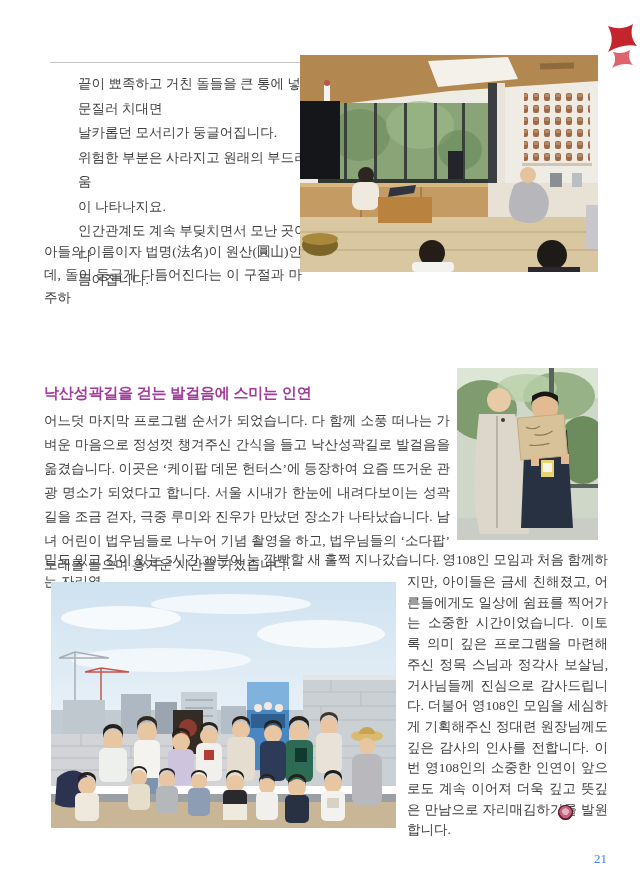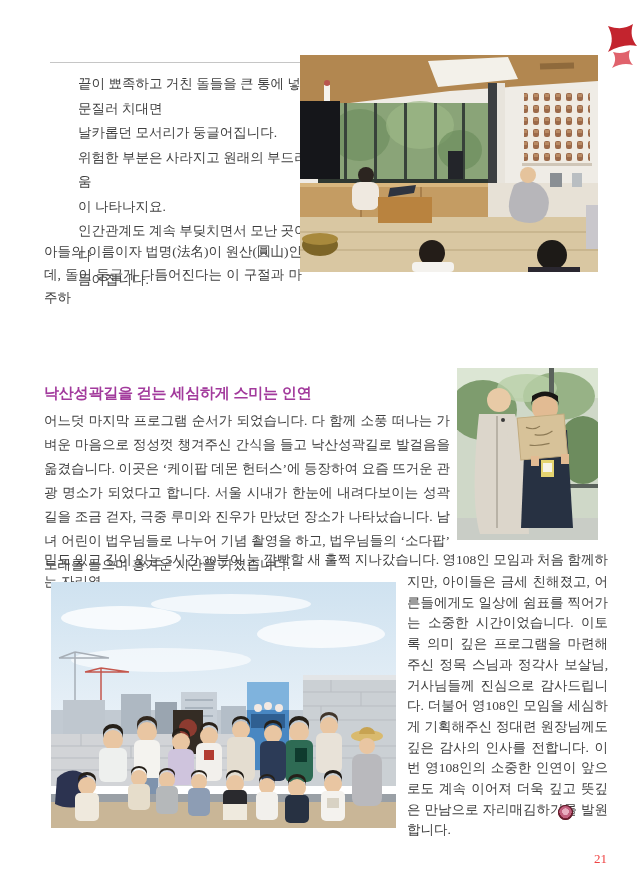--- a/index.html
+++ b/index.html
@@ -6,21 +6,21 @@
   .pg{position:relative;width:640px;height:889px;background:#fff;overflow:hidden;
       font-family:"Liberation Serif","DejaVu Serif",serif;color:#3a3a3a;}
   .abs{position:absolute;}
   .txt{font-size:13.5px;line-height:22px;text-align:justify;word-break:break-all;color:#404040;}
   .quote{font-size:13.5px;line-height:24.5px;white-space:pre-line;color:#3f3f3f;}
   .rule{height:1px;background:#c6c6c6;}
   .heading{font-family:"Liberation Sans","DejaVu Sans",sans-serif;font-weight:bold;
            font-size:15px;letter-spacing:-0.2px;}
   .photo{display:block;}
   .photo svg{display:block;width:100%;height:100%;}
-  .pageno{font-size:13px;color:#ef4444;}
+  .pageno{font-size:13px;color:#3b82f6;}
   .endmark{width:15px;height:15px;border-radius:50%;
      background:radial-gradient(circle at 50% 45%, #e9aec0 0 30%, #c2607e 31% 55%, #7a2336 56% 100%);
      box-shadow:inset 0 0 0 1px #5e1b2a;}
 </style>
 </head>
 <body>
 
 <div class="pg">
 
   <div class="abs" style="left:606px;top:24px;width:32px;height:44px;">
@@ -93,21 +93,21 @@
       <rect x="112" y="207" width="42" height="10" rx="4" fill="#f4f2ee"></rect>
       <circle cx="252" cy="200" r="15" fill="#1d1a17"></circle>
       <rect x="228" y="212" width="52" height="6" fill="#2a2730"></rect>
       <rect x="286" y="150" width="12" height="44" fill="#c9c7cc"></rect>
     </svg>
   </div>
 
   <div class="abs txt" style="left:44px;top:240px;width:258px;line-height:23px;">아들의 이름이자 법명(法名)이 원산(圓山)인데, 돌이 둥글게 다듬어진다는 이 구절과 마주하</div>
 
 
-  <div class="abs heading" style="left:44px;top:384px;color:#a23a9c;">낙산성곽길을 걷는 세심하게 스미는 인연</div>
+  <div class="abs heading" style="left:44px;top:384px;color:#a23a9c;">낙산성곽길을 걷는 발걸음에 스미는 인연</div>
 
   <div class="abs txt" style="left:44px;top:409px;width:406px;line-height:24px;">어느덧 마지막 프로그램 순서가 되었습니다. 다 함께 소풍 떠나는 가벼운 마음으로 정성껏 챙겨주신 간식을 들고 낙산성곽길로 발걸음을 옮겼습니다. 이곳은 ‘케이팝 데몬 헌터스’에 등장하여 요즘 뜨거운 관광 명소가 되었다고 합니다. 서울 시내가 한눈에 내려다보이는 성곽길을 조금 걷자, 극중 루미와 진우가 만났던 장소가 나타났습니다. 남녀 어린이 법우님들로 나누어 기념 촬영을 하고, 법우님들의 ‘소다팝’ 노래를 들으며 흥겨운 시간을 가졌습니다.</div>
 
   <div class="abs photo" style="left:457px;top:368px;width:141px;height:172px;">
     <svg viewBox="0 0 141 172" preserveAspectRatio="none">
       <rect width="141" height="172" fill="#cfd8c8"></rect>
       <rect width="141" height="30" fill="#dce6d4"></rect>
       <ellipse cx="26" cy="42" rx="34" ry="30" fill="#7e9c6e"></ellipse>
       <ellipse cx="102" cy="28" rx="36" ry="24" fill="#97b286"></ellipse>
       <ellipse cx="126" cy="82" rx="26" ry="34" fill="#6d8c5e"></ellipse>

